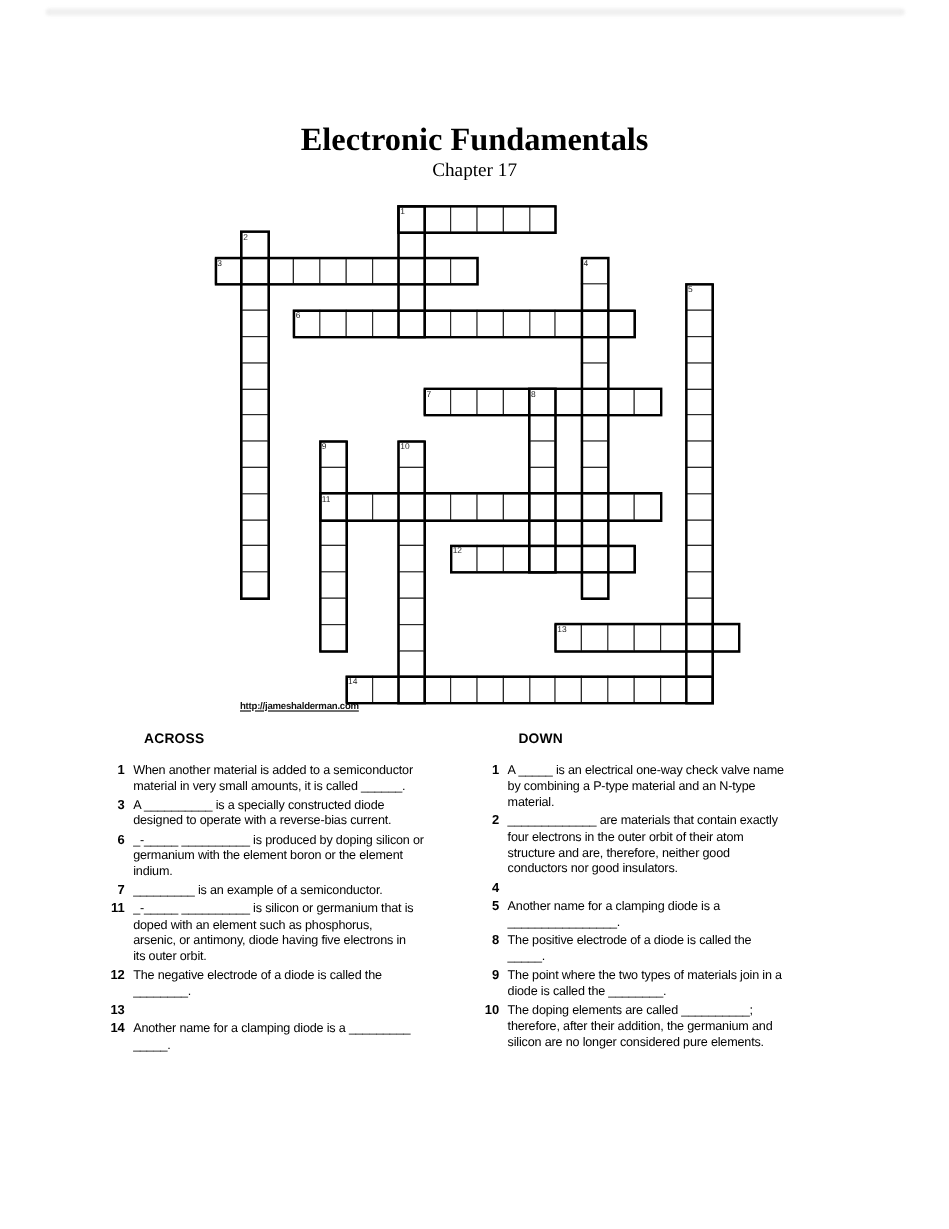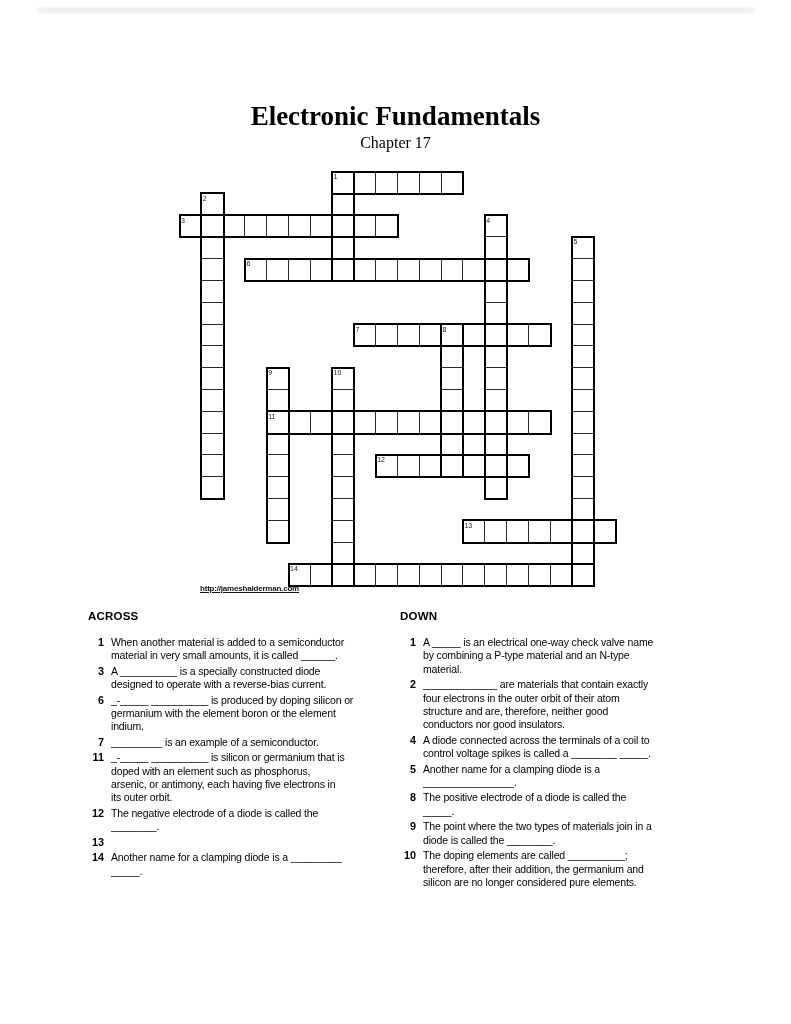--- a/index.html
+++ b/index.html
@@ -30,21 +30,21 @@
     position:absolute;font-size:7px;line-height:7px;color:#222;pointer-events:none;
     font-family:"Liberation Sans",sans-serif;
   }
   .source-url{
     position:absolute;left:174px;top:584px;font-size:8px;font-weight:bold;
     letter-spacing:-0.2px;color:#111;text-decoration:underline;margin-left:26px;
   }
   .clue-section{position:absolute;top:610px;}
   .clue-section.across{left:88px;width:300px;}
   .clue-section.down{left:400px;width:300px;}
-  .clue-header{font-size:11.5px;font-weight:bold;color:#000;letter-spacing:0.2px;}
+  .clue-header{font-size:11.5px;font-weight:bold;color:#000;letter-spacing:0.2px;margin-left:32px;}
   .clue-list{margin-top:14px;}
   .clue{display:flex;align-items:flex-start;margin-bottom:2px;}
   .cnum{
     flex:0 0 16px;text-align:right;font-weight:bold;font-size:10.8px;line-height:13.4px;
     margin-right:7px;color:#000;
   }
   .ctext{
     flex:0 0 252px;font-size:10.5px;line-height:13.4px;letter-spacing:-0.15px;color:#000;
     white-space:pre-line;
   }
@@ -252,21 +252,21 @@
 indium.</span>
       </div>
         <div class="clue" style="">
         <span class="cnum">7</span>
         <span class="ctext">_________ is an example of a semiconductor.</span>
       </div>
         <div class="clue" style="">
         <span class="cnum">11</span>
         <span class="ctext">_-_____ __________ is silicon or germanium that is
 doped with an element such as phosphorus,
-arsenic, or antimony, each having five electrons in
+arsenic, or antimony, diode having five electrons in
 its outer orbit.</span>
       </div>
         <div class="clue" style="">
         <span class="cnum">12</span>
         <span class="ctext">The negative electrode of a diode is called the
 ________.</span>
       </div>
         <div class="clue" style="">
         <span class="cnum">13</span>
       </div>
@@ -290,22 +290,20 @@
       </div>
         <div class="clue" style="">
         <span class="cnum">2</span>
         <span class="ctext">_____________ are materials that contain exactly
 four electrons in the outer orbit of their atom
 structure and are, therefore, neither good
 conductors nor good insulators.</span>
       </div>
         <div class="clue" style="">
         <span class="cnum">4</span>
-        <span class="ctext">A diode connected across the terminals of a coil to
-control voltage spikes is called a ________ _____.</span>
       </div>
         <div class="clue" style="">
         <span class="cnum">5</span>
         <span class="ctext">Another name for a clamping diode is a
 ________________.</span>
       </div>
         <div class="clue" style="">
         <span class="cnum">8</span>
         <span class="ctext">The positive electrode of a diode is called the
 _____.</span>

